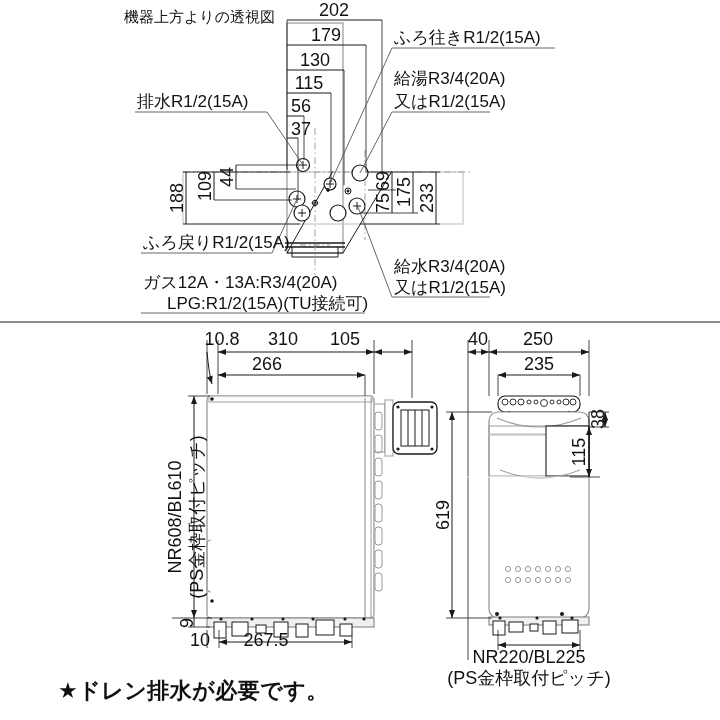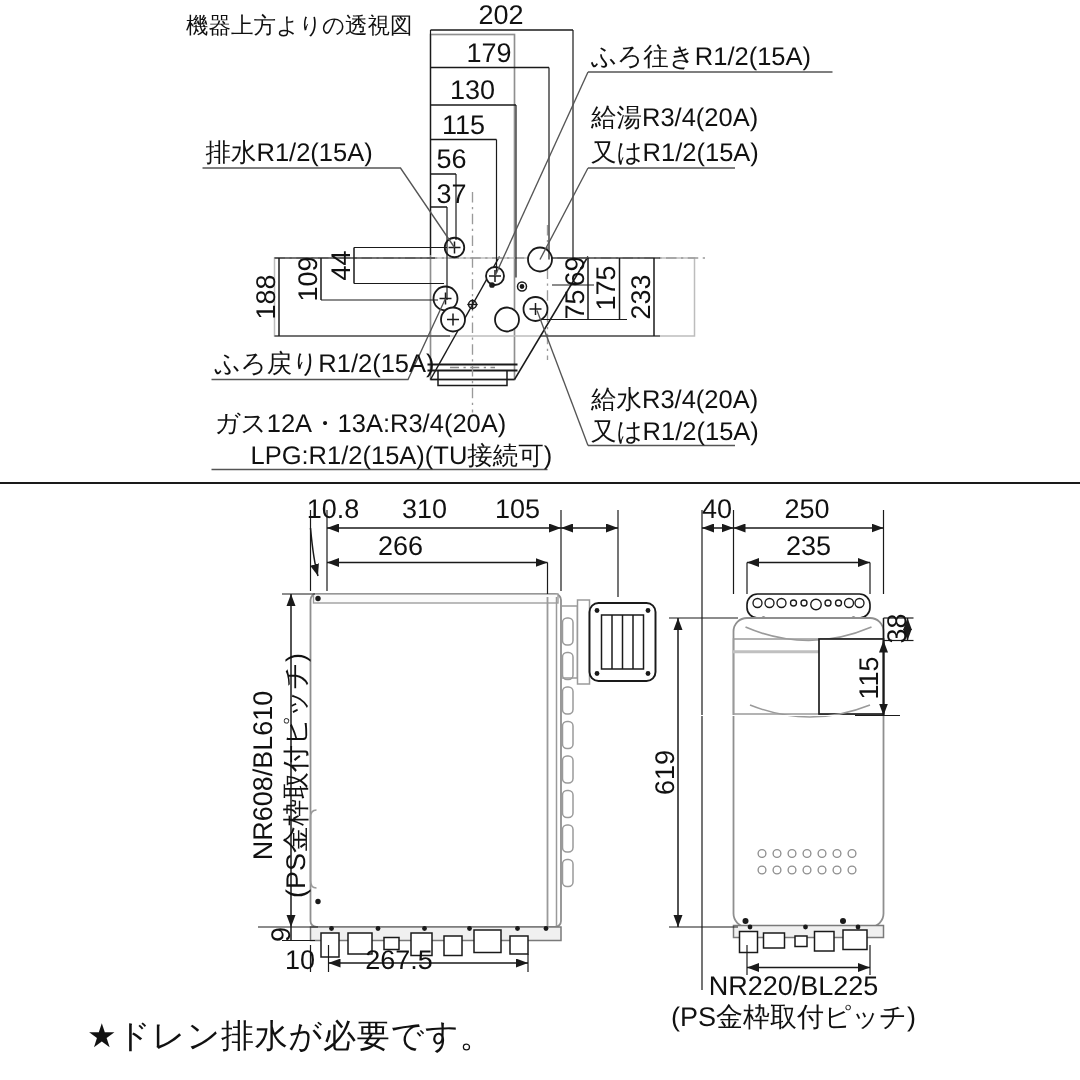--- a/index.html
+++ b/index.html
@@ -16,21 +16,21 @@
   .note{
     position:absolute;
     font-size:21px;
     letter-spacing:0.5px;
     color:#111;
     white-space:nowrap;
   }
   #bottom-note{
     left:58px; top:676px;
     font-size:22px;
-    font-weight:400;
+    font-weight:700;
   }
 </style>
 </head>
 <body>
 
 <div id="sheet">
 <svg width="720" height="720" viewBox="0 0 720 720" xmlns="http://www.w3.org/2000/svg">
 
   <defs>
     <marker id="ar" markerWidth="9" markerHeight="9" refX="8" refY="3" orient="auto" markerUnits="strokeWidth">

